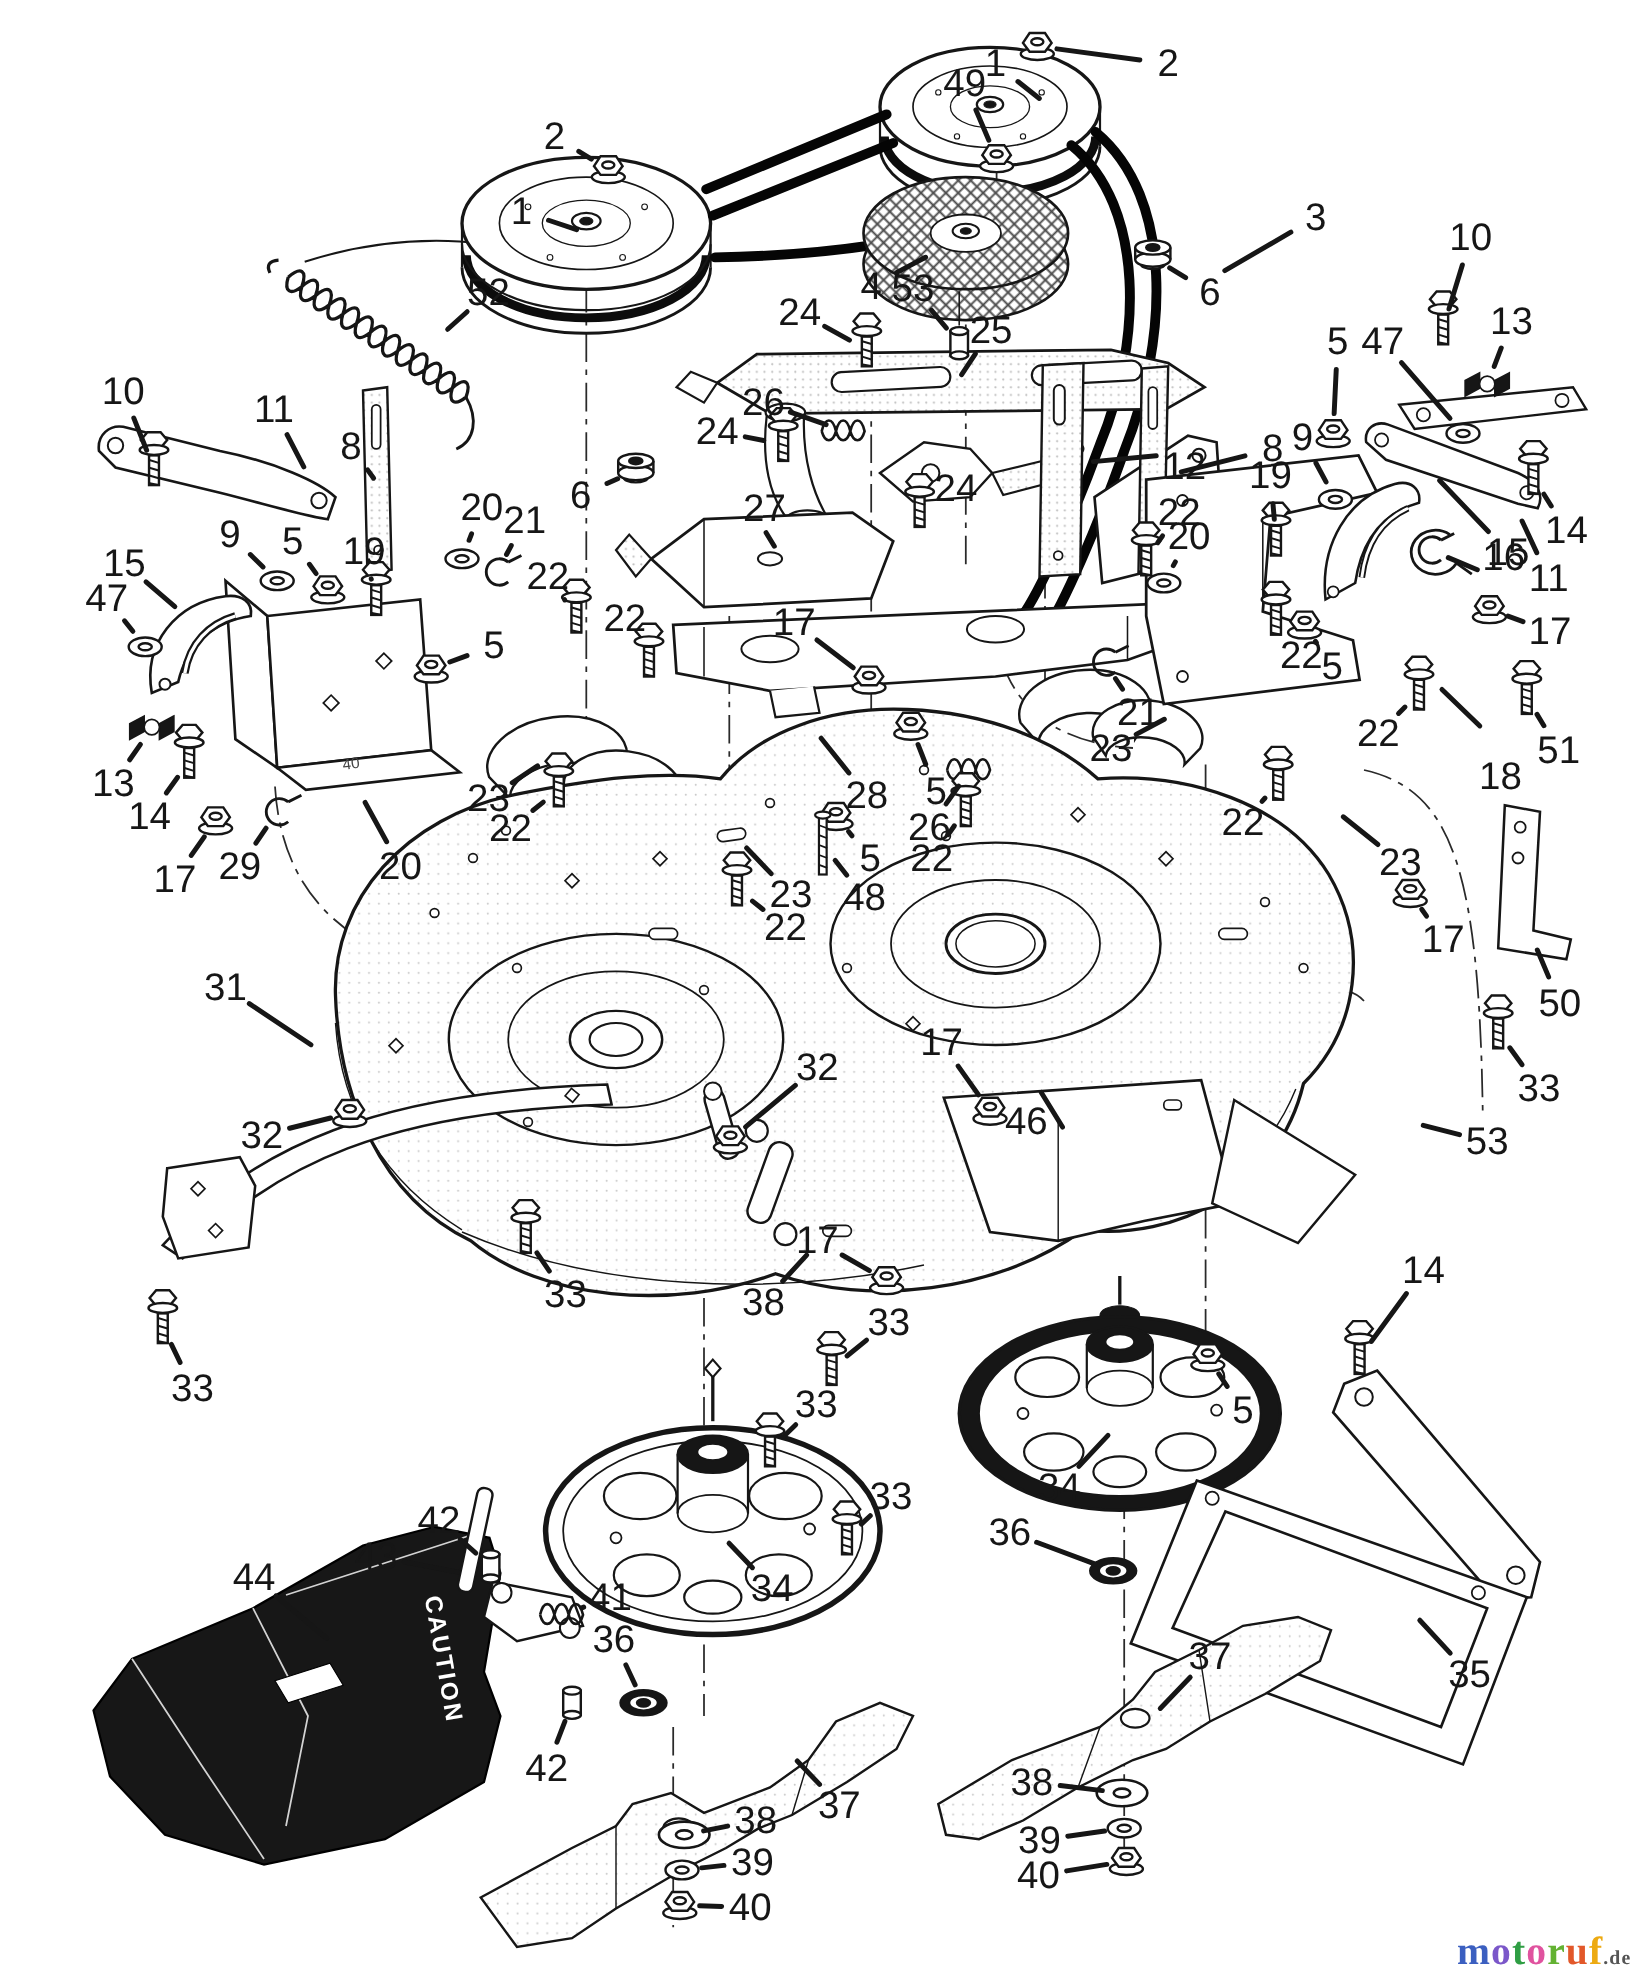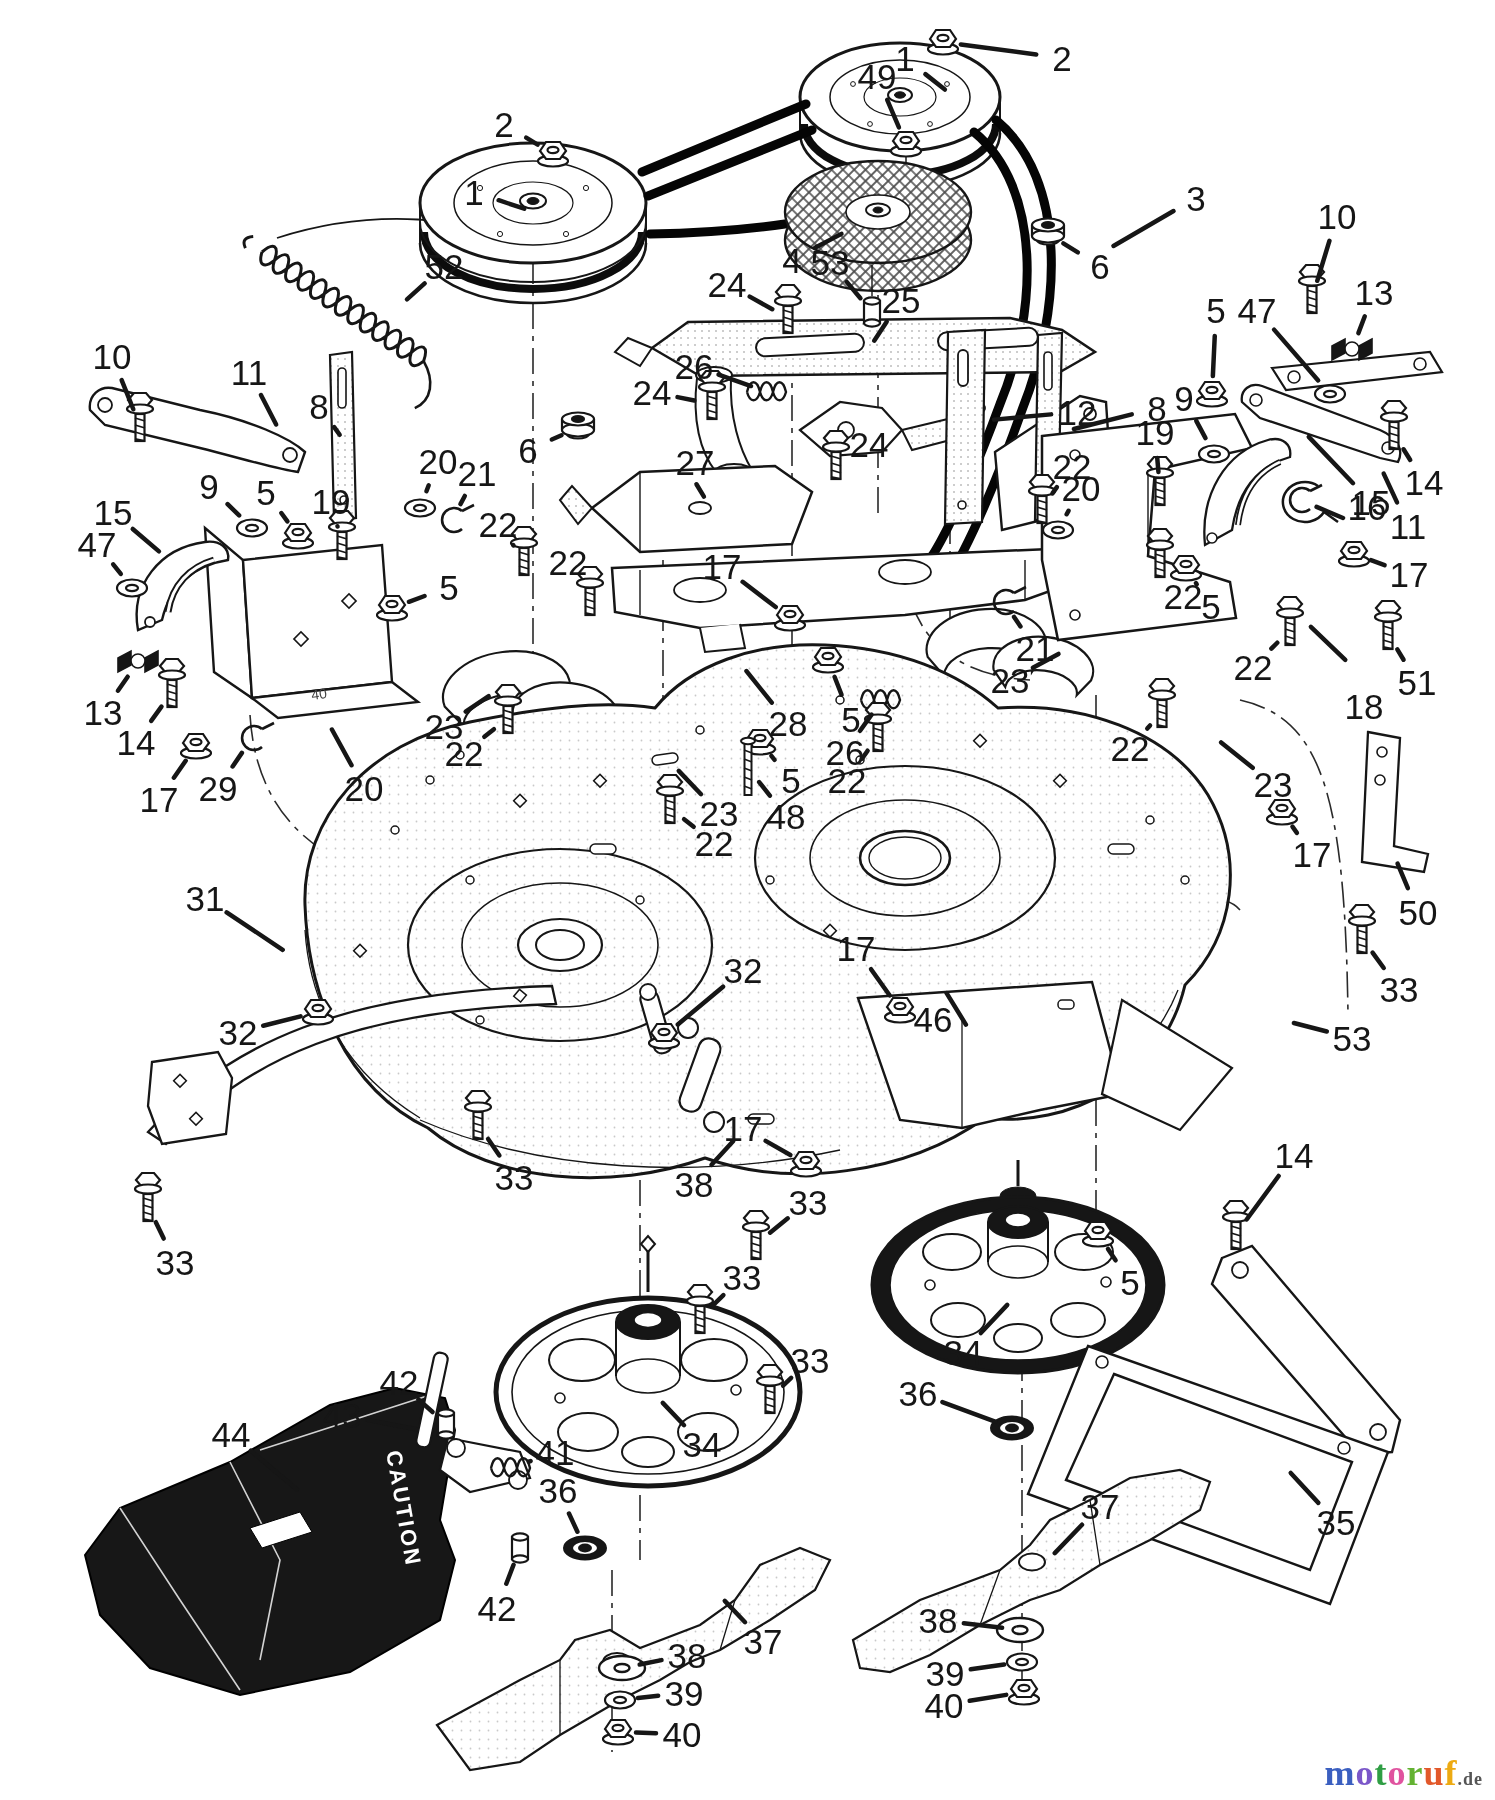--- a/index.html
+++ b/index.html
@@ -606,21 +606,21 @@
       <div class="callout" style="left: 444px; top: 266px;">52</div>
       <div class="callout" style="left: 792px; top: 260px;">4</div>
       <div class="callout" style="left: 830px; top: 262px;">53</div>
       <div class="callout" style="left: 727px; top: 284px;">24</div>
       <div class="callout" style="left: 901px; top: 300px;">25</div>
       <div class="callout" style="left: 694px; top: 366px;">26</div>
       <div class="callout" style="left: 652px; top: 392px;">24</div>
       <div class="callout" style="left: 528px; top: 450px;">6</div>
       <div class="callout" style="left: 695px; top: 462px;">27</div>
       <div class="callout" style="left: 869px; top: 444px;">24</div>
-      <div class="callout" style="left: 1077px; top: 412px; text-align: right;">12</div>
+      <div class="callout" style="left: 1077px; top: 424px; text-align: right;">12</div>
       <div class="callout" style="left: 1157px; top: 408px;">8</div>
       <div class="callout" style="left: 1184px; top: 398px;">9</div>
       <div class="callout" style="left: 1155px; top: 432px;">19</div>
       <div class="callout" style="left: 112px; top: 356px;">10</div>
       <div class="callout" style="left: 249px; top: 372px;">11</div>
       <div class="callout" style="left: 319px; top: 406px;">8</div>
       <div class="callout" style="left: 438px; top: 461px;">20</div>
       <div class="callout" style="left: 477px; top: 473px;">21</div>
       <div class="callout" style="left: 209px; top: 486px;">9</div>
       <div class="callout" style="left: 266px; top: 492px;">5</div>

